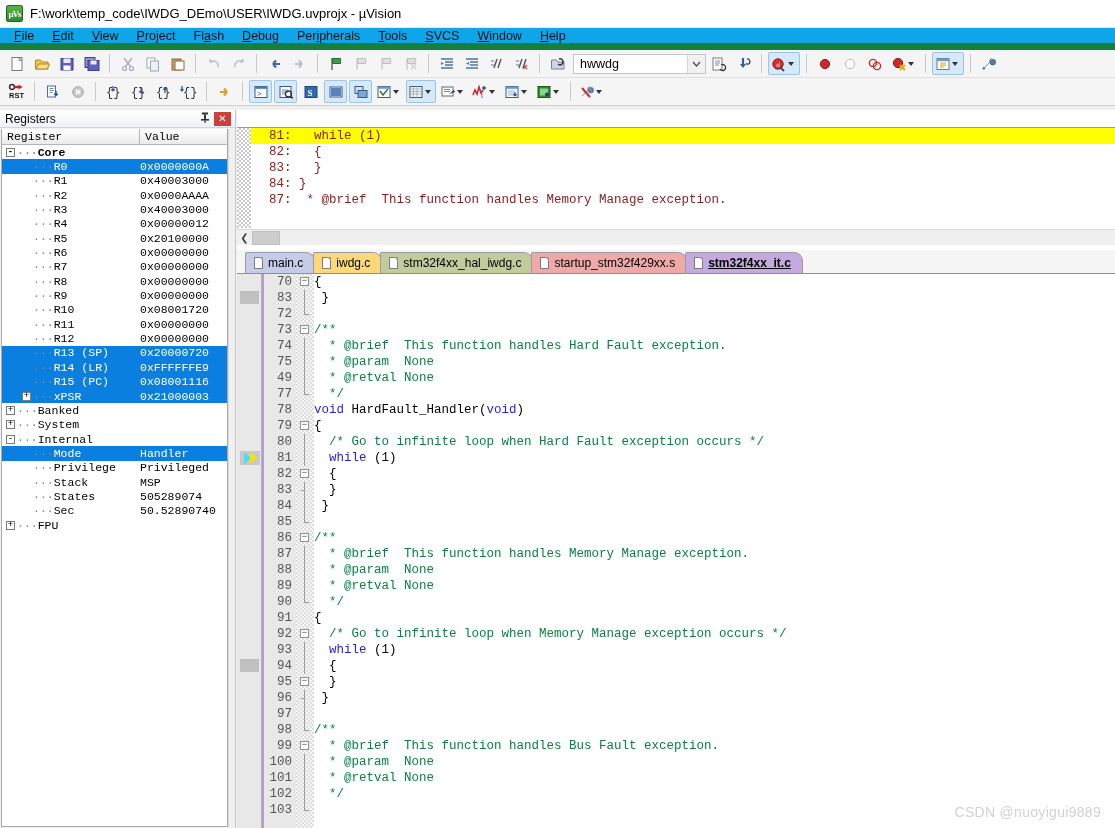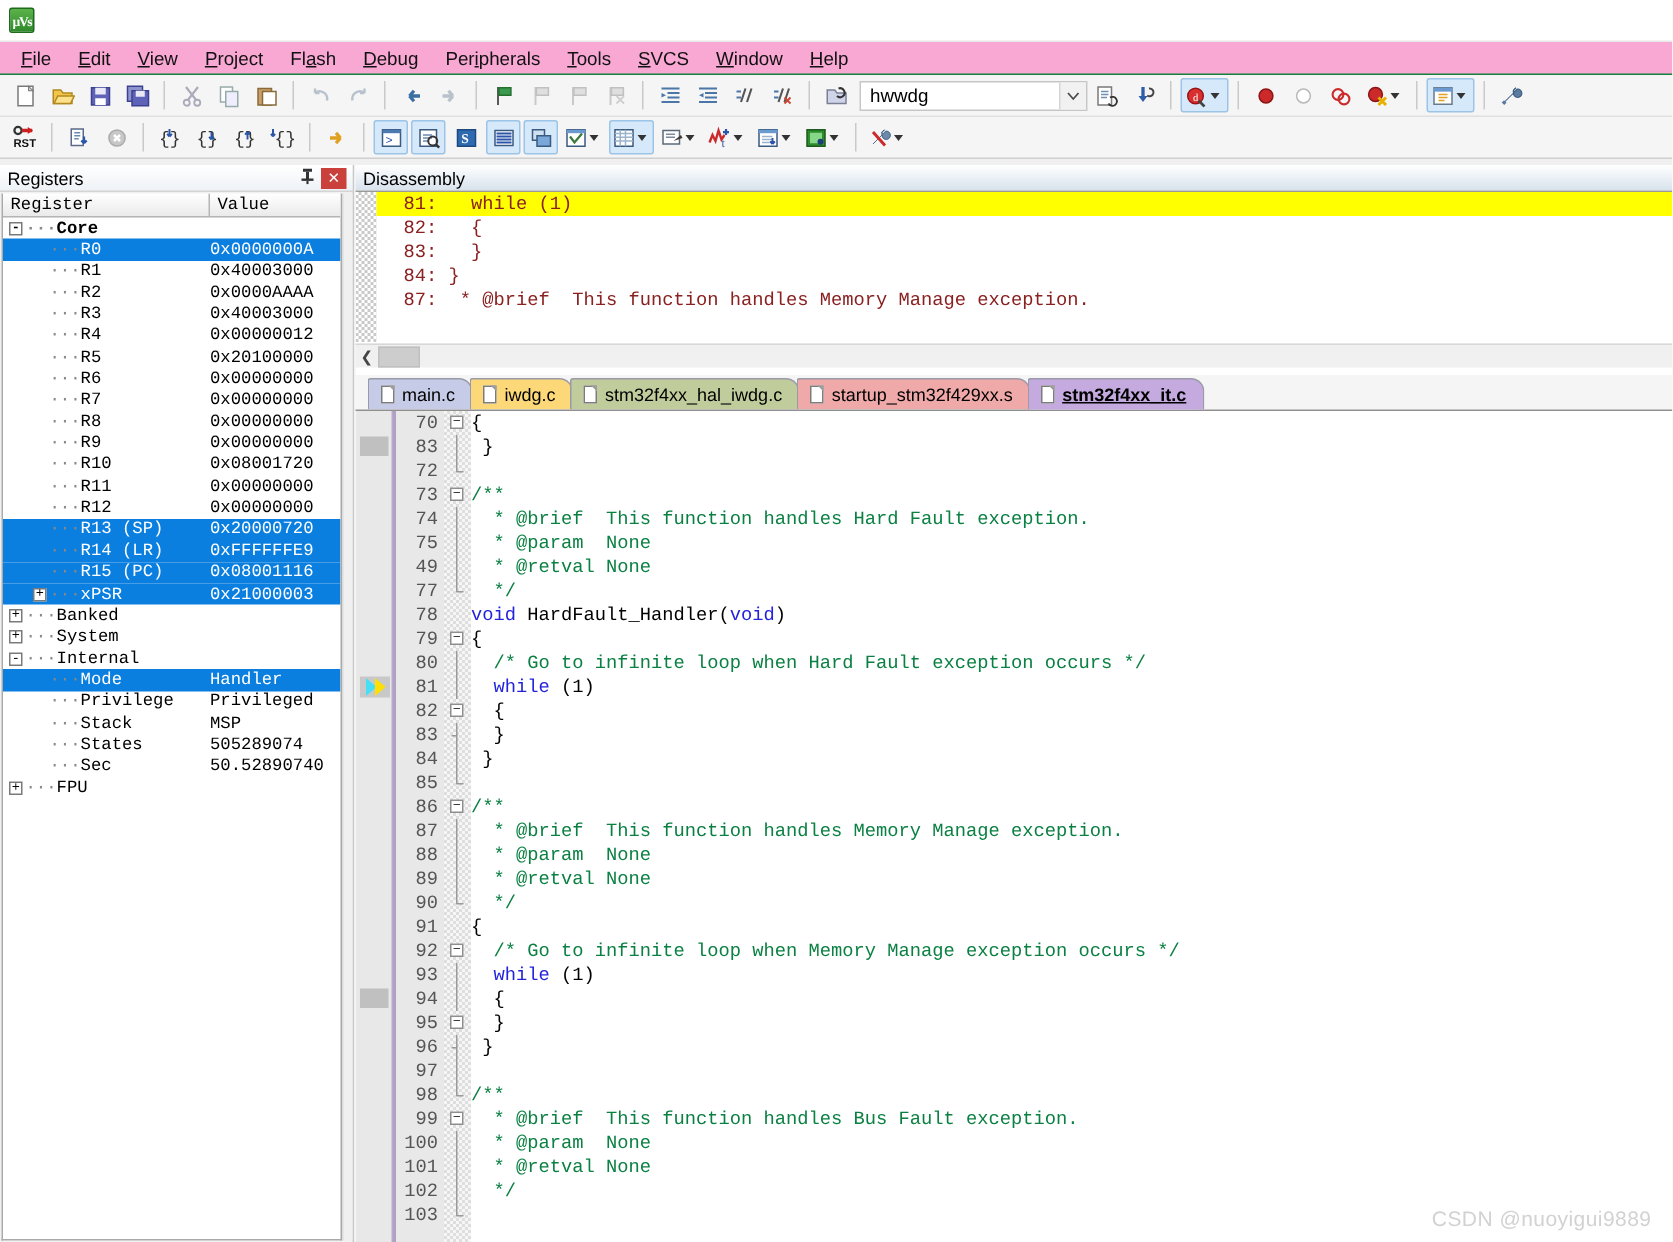--- a/index.html
+++ b/index.html
@@ -27,22 +27,22 @@
     color:#fff; font-size:9px; font-weight:bold;
     display:flex; align-items:center; justify-content:center;
     font-family:"Liberation Serif", serif;
     letter-spacing:-1px;
   }
   .title-text { font-size:13px; color:#000; font-family:"Liberation Sans", sans-serif; }
 
   
   .menubar {
     height:22px; display:flex; align-items:center; gap:0px;
-    background:#f9a8d4; padding-left:5px;
-    border-bottom:1px solid #15803d;
+    background:#0ea5e9; padding-left:5px;
+    border-bottom:7px solid #15803d;
   }
   .menu-item {
     padding:2px 9px; font-size:12.5px; color:#111; cursor:default;
     font-family:"Liberation Sans", sans-serif;
   }
   .menu-item u { text-decoration: underline; }
 
   
   .toolbar {
     height:28px; display:flex; align-items:center;
@@ -56,21 +56,21 @@
     border:1px solid transparent; border-radius:2px; margin:0 1px;
     position:relative;
   }
   .tbtn.grp { background:#d6e9fb; border:1px solid #9cc4e6; }
   .tbtn svg { display:block; }
   .caret {
     width:0;height:0;border-left:3.5px solid transparent;border-right:3.5px solid transparent;
     border-top:4px solid #333; margin-left:1px; margin-right:3px;
   }
   .combo {
-    display:flex; align-items:center; height:20px; width:152px;
+    display:flex; align-items:center; height:20px; width:133px;
     background:#fff; border:1px solid #c6c6c6; margin-left:3px;
     font-size:12.5px; padding-left:6px; color:#000;
   }
   .combo-arrow {
     margin-left:auto; width:18px; height:18px; background:#f1f1f1;
     border-left:1px solid #d5d5d5; display:flex; align-items:center; justify-content:center;
   }
 
   
   .body-area { position:absolute; top:110px; left:0; right:0; bottom:0;border-radius:31px; }
@@ -223,20 +223,21 @@
     letter-spacing:0.3px;
   }
 </style>
 </head>
 <body>
 
 <div id="app">
 
   <div class="titlebar">
     <div class="app-icon">µVs</div>
+    <div class="title-text">F:\work\temp_code\IWDG_DEmo\USER\IWDG.uvprojx - µVision</div>
   </div>
 
   <div class="menubar" id="menubar">
       <div class="menu-item"><u>F</u>ile</div>
       <div class="menu-item"><u>E</u>dit</div>
       <div class="menu-item"><u>V</u>iew</div>
       <div class="menu-item"><u>P</u>roject</div>
       <div class="menu-item">Fl<u>a</u>sh</div>
       <div class="menu-item"><u>D</u>ebug</div>
       <div class="menu-item">Per<u>i</u>pherals</div>
@@ -858,23 +859,20 @@
               <div class="rval"></div>
             </div>
           </div>
       </div>
       <div class="reg-scroll"></div>
     </div>
 
     <div class="right-area">
 
       <div class="dis-panel">
-        <div class="dis-title">
-          <span>Disassembly</span>
-        </div>
         <div class="dis-body">
           <div class="dis-gutter"></div>
           <div class="dis-lines" id="dislines">
               <div class="dline hl">  81:   while (1)</div>
               <div class="dline">  82:   {</div>
               <div class="dline">  83:   }</div>
               <div class="dline">  84: }</div>
               <div class="dline">  87:  * @brief  This function handles Memory Manage exception.</div>
             </div>
         </div>

